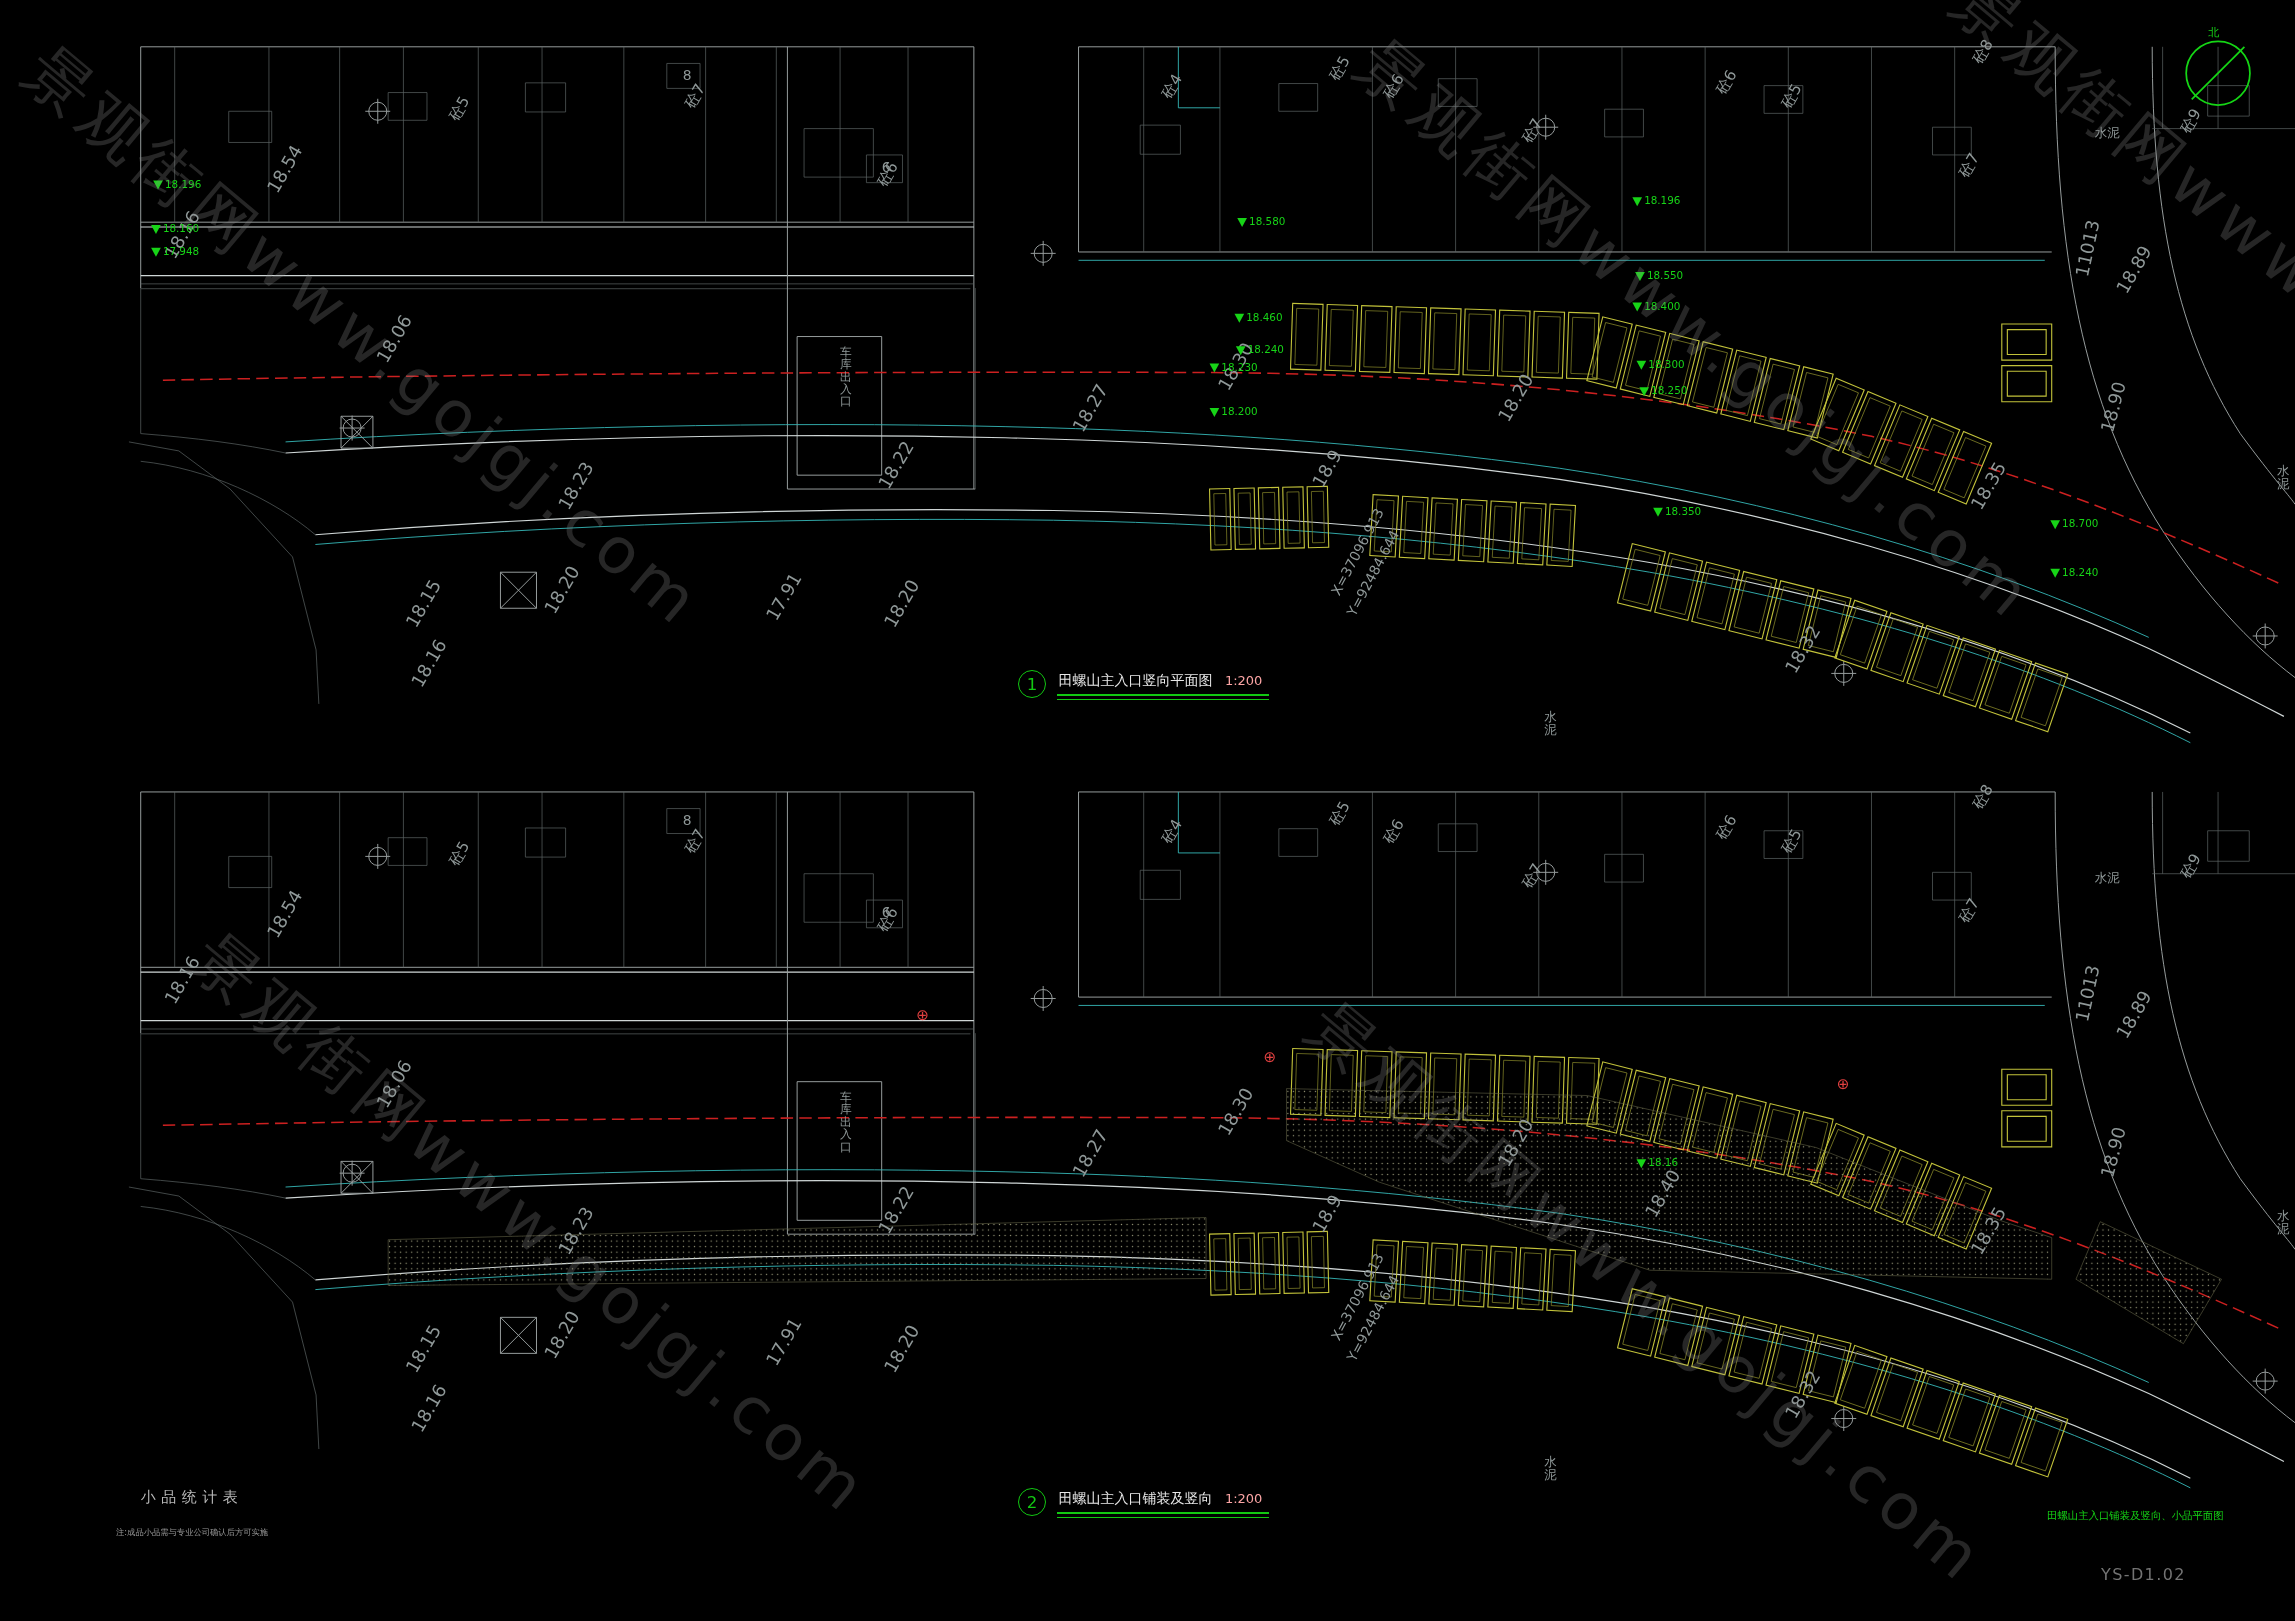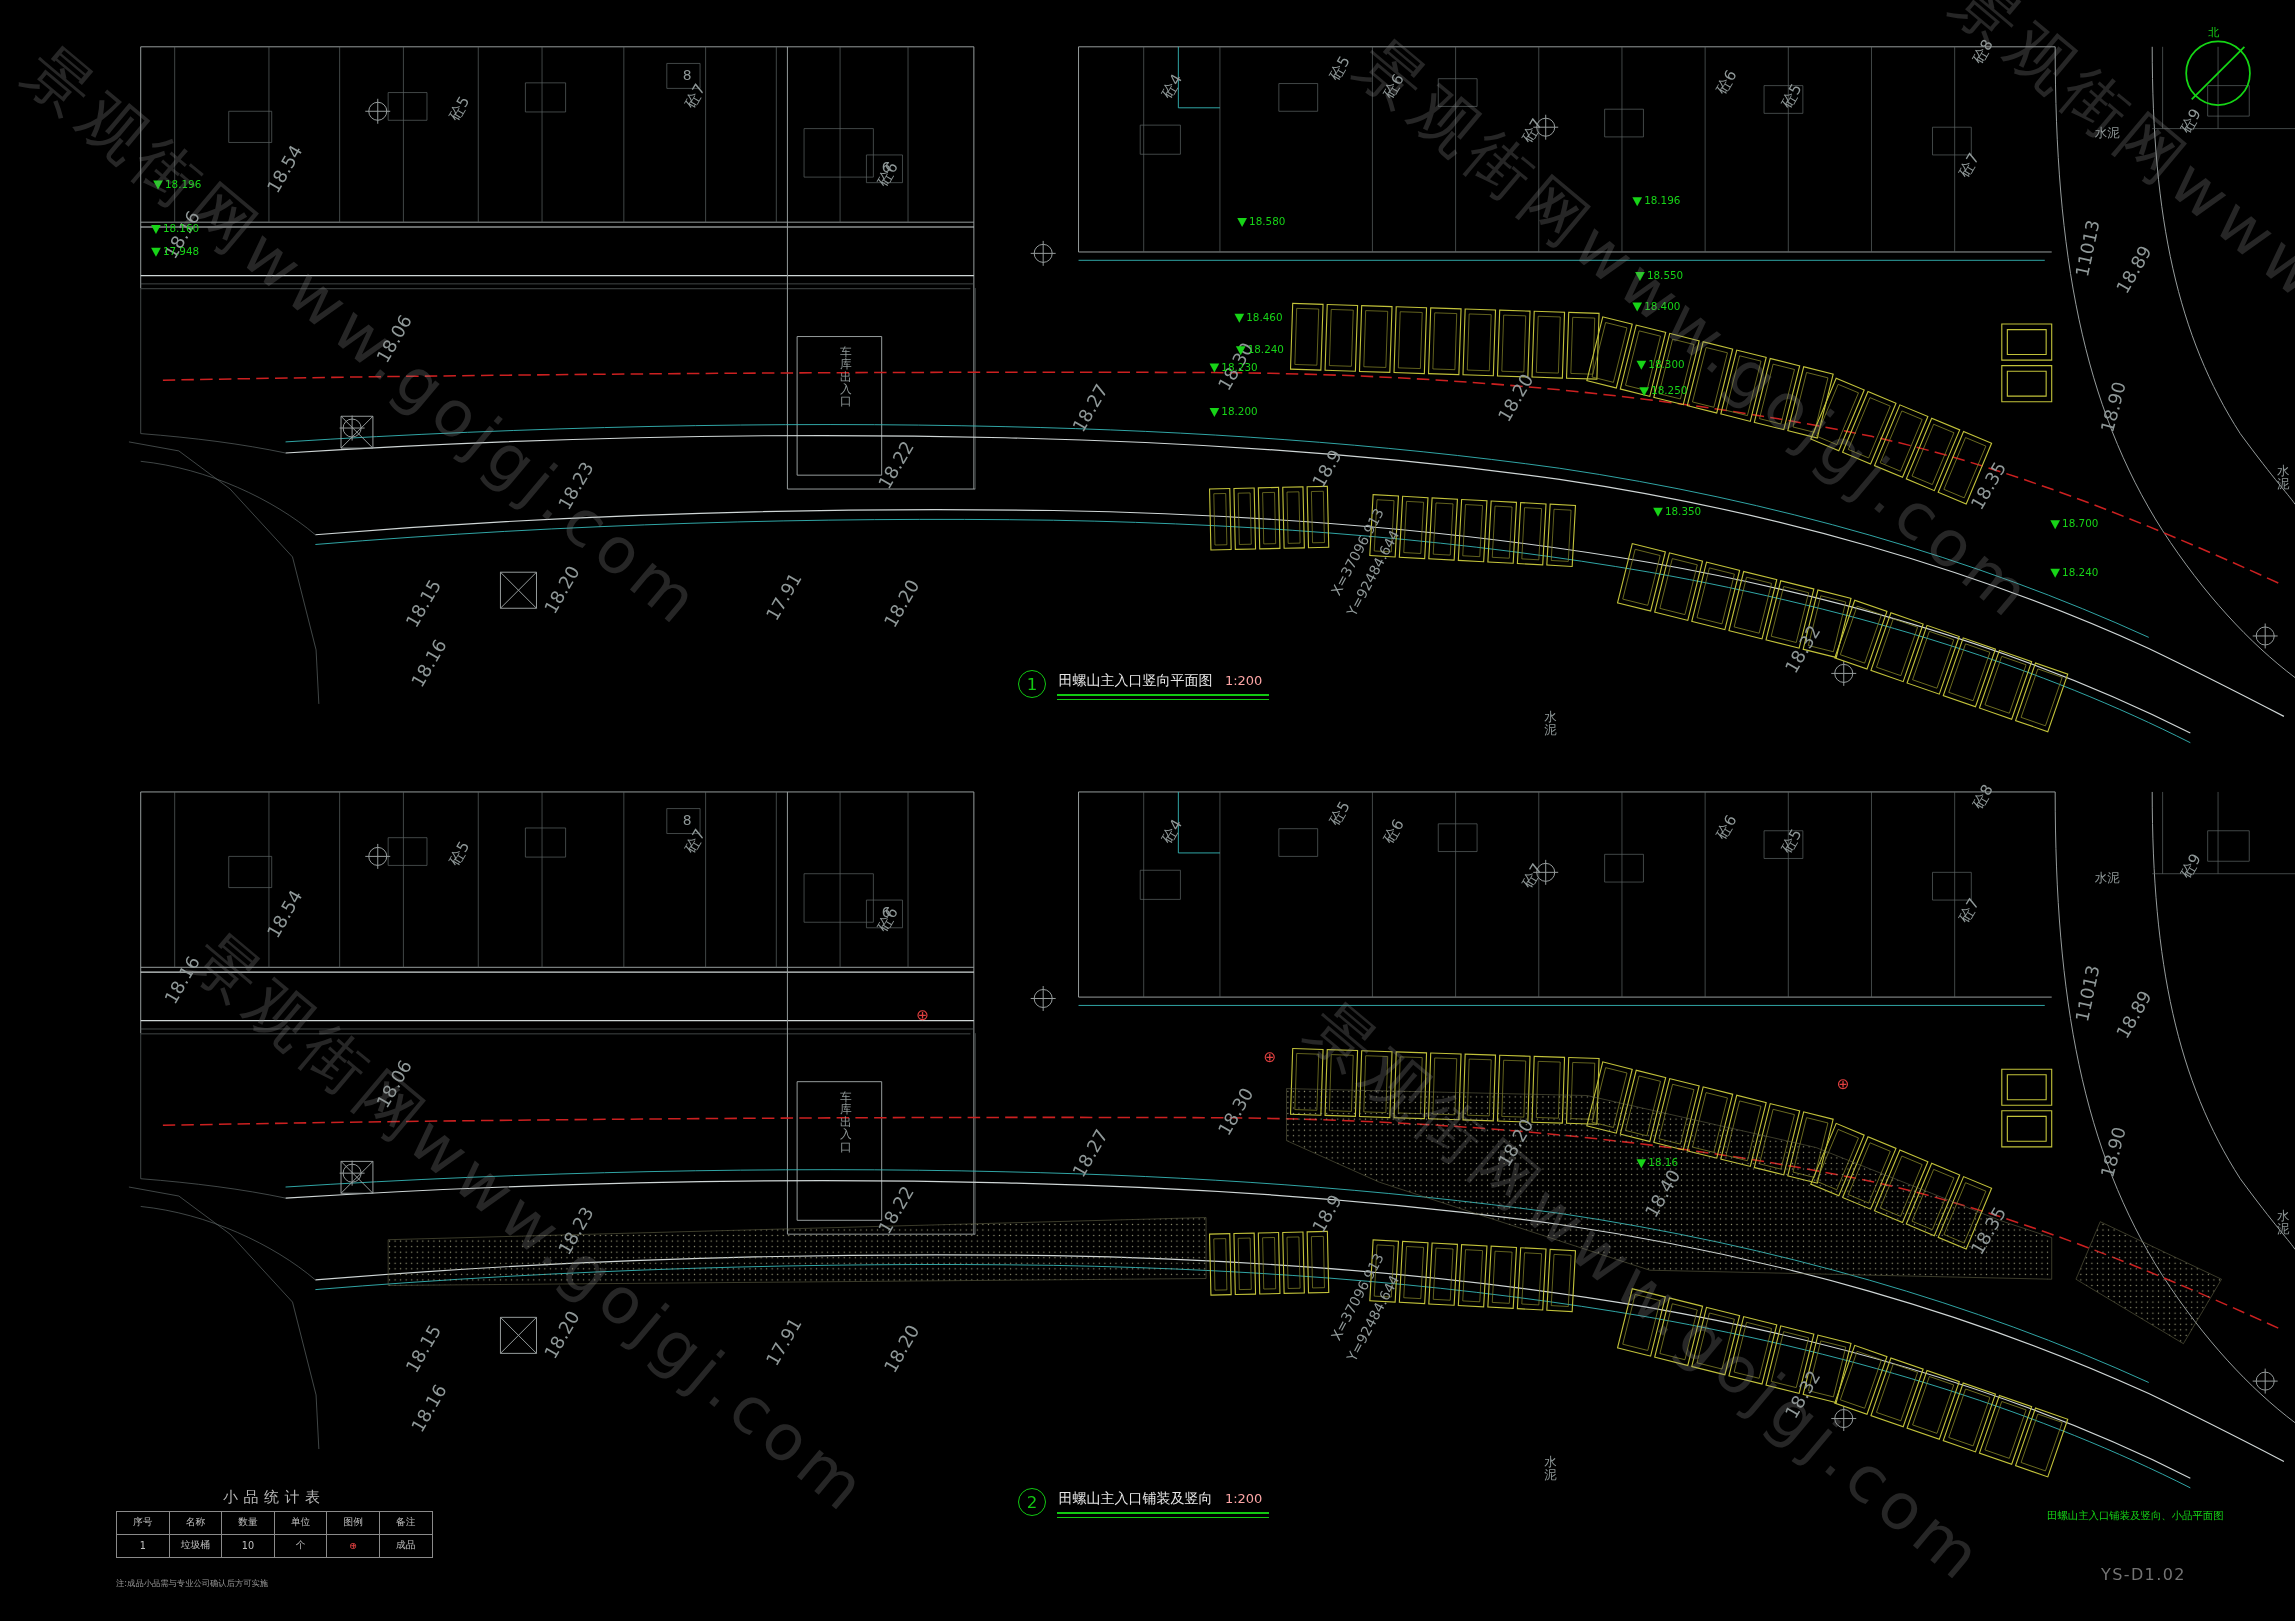--- a/index.html
+++ b/index.html
@@ -443,40 +443,20 @@
 <div class="plan-title" style="left:1018px;top:1488px">
   <span class="circ">2</span>
   <span class="tl-wrap">
     <span class="ttl">田螺山主入口铺装及竖向</span>
     <span class="scl">1:200</span>
   </span>
 </div>
 
 <div class="stat" style="left:116px;top:1488px">
   <div class="stat-title">小品统计表</div>
-  <table>
-    <tbody>
-        <tr>
-      <th>序号</th>
-      <th>名称</th>
-      <th>数量</th>
-      <th>单位</th>
-      <th>图例</th>
-      <th>备注</th>
-    </tr>
-    <tr>
-      <td>1</td>
-      <td>垃圾桶</td>
-      <td>10</td>
-      <td>个</td>
-      <td class="red">⊕</td>
-      <td>成品</td>
-    </tr>
-  </tbody>
-    </table>
   <div class="stat-note">注:成品小品需与专业公司确认后方可实施</div>
 </div>
 
 <div class="corner-cap" style="left:2047px;top:1509px">田螺山主入口铺装及竖向、小品平面图</div>
 <div class="corner-code" style="left:2101px;top:1565px">YS-D1.02</div>
 
 <div class="wm" style="left: 62px; top: 28px;">景观街网www.gojgj.com</div>
 <div class="wm" style="left: 1394px; top: 21px;">景观街网www.gojgj.com</div>
 <div class="wm" style="left: 229px; top: 915px;">景观街网www.gojgj.com</div>
 <div class="wm" style="left: 1345px; top: 984px;">景观街网www.gojgj.com</div>

